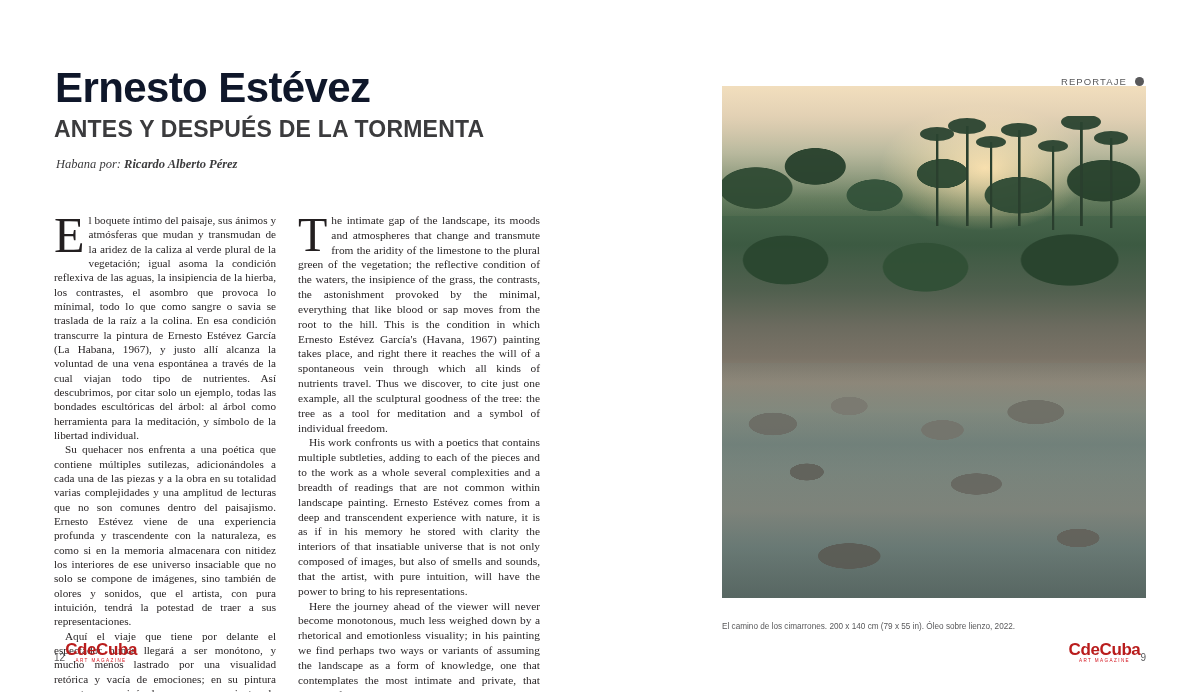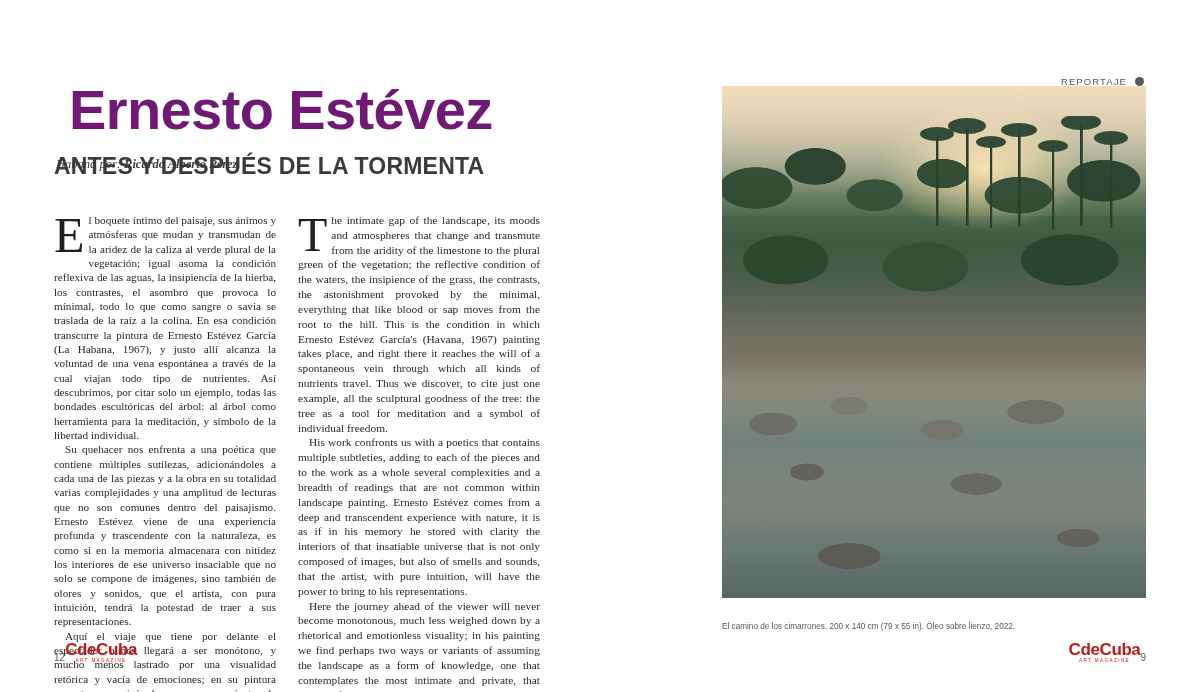--- a/index.html
+++ b/index.html
@@ -49,25 +49,25 @@
   
   .title-block {
     position: absolute;
     left: 54px;
     top: 66px;
     width: 520px;
   }
   .main-title {
     font-family: "Liberation Sans", sans-serif;
     font-weight: bold;
-    font-size: 56px;
+    font-size: 42px;
     line-height: 1.02;
     letter-spacing: -0.6px;
-    color: #701a75;
-    margin: 15px;
+    color: #0f172a;
+    margin: 1px;
   }
   .subtitle {
     font-family: "Liberation Sans", sans-serif;
     font-size: 23px;
     letter-spacing: 0.2px;
     color: #3b3b3d;
     margin: 6px 0 0 0;
     font-weight: 700;
   }
   .byline {

